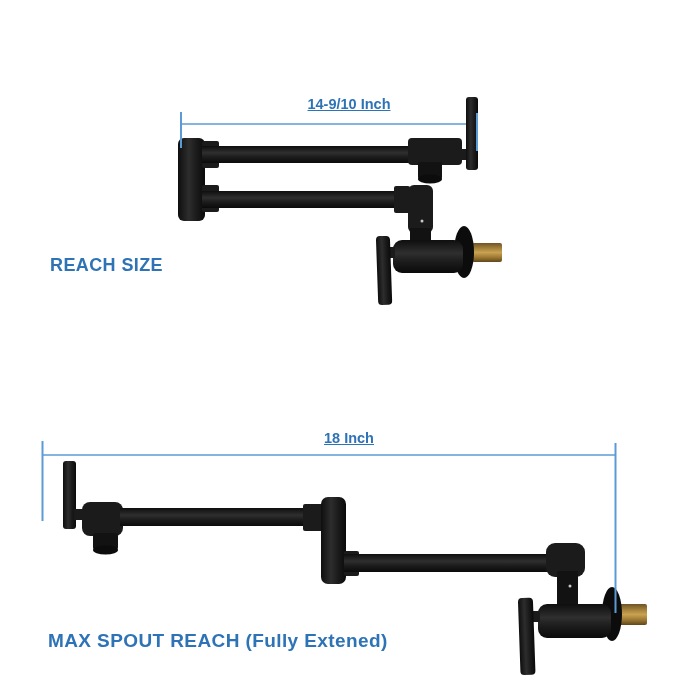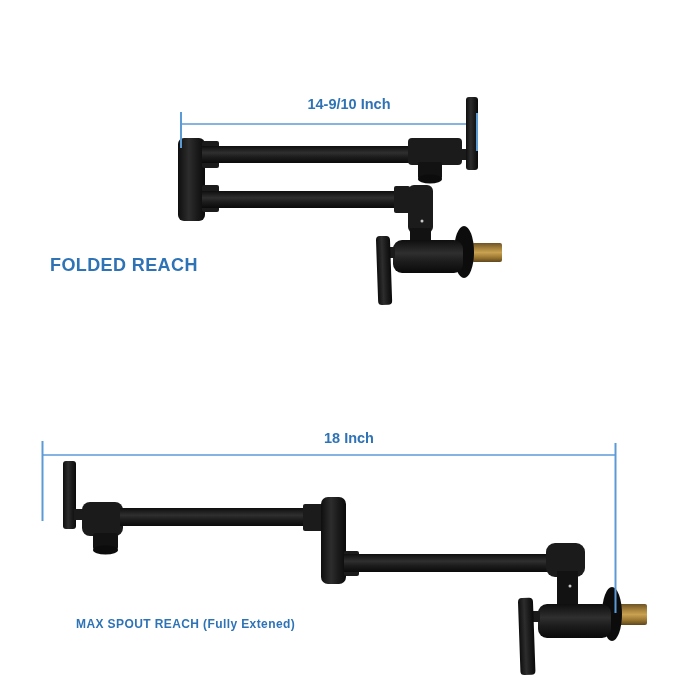--- a/index.html
+++ b/index.html
@@ -4,21 +4,21 @@
 <style>
   html,body{margin:0;padding:0;}
   body{
     width:700px;height:700px;position:relative;background:#ffffff;
     font-family:"Liberation Sans", sans-serif;overflow:hidden;
   }
   .label{
     position:absolute;color:var(--label-blue,#2e73b6);font-weight:bold;
     white-space:nowrap;line-height:1.1;
   }
-  .dim-label{font-size:14.5px;text-align:center;width:200px;}
+  .dim-label{font-size:14.5px;text-align:center;width:200px;text-decoration:underline;}
   .caption{letter-spacing:.4px;}
   #stage{position:absolute;left:0;top:0;}
   .dim{stroke:var(--dimension-line-blue,#5b9bd5);stroke-width:1.6;fill:none;}
   .tick{stroke:var(--dimension-line-blue,#5b9bd5);stroke-width:2;fill:none;}
   .blk{fill:#1b1b1b;}
   .blk-dark{fill:#121212;}
   .cap{fill:#0c0c0c;}
   .dot{fill:#c9c9c9;}
 </style>
 </head>
@@ -110,17 +110,17 @@
     <rect x="525" y="611" width="15" height="11" class="blk"></rect>
     <rect x="518" y="598" width="15" height="77" rx="4" fill="url(#gradPipeV)" transform="rotate(-2 525 602)"></rect>
 
     <line class="tick" x1="42.5" y1="441" x2="42.5" y2="521"></line>
     <line class="tick" x1="615.5" y1="443" x2="615.5" y2="613"></line>
   </g>
 </svg>
 
 <div class="label dim-label" style="left:249px;top:97px;">14-9/10 Inch</div>
 
-<div class="label caption" style="left:50px;top:256px;font-size:18px;">FOLDED REACH</div>
+<div class="label caption" style="left:50px;top:256px;font-size:18px;">REACH SIZE</div>
 
 <div class="label dim-label" style="left:249px;top:431px;">18 Inch</div>
 
-<div class="label caption" style="left:48px;top:618px;font-size:12px;margin-left:28px;">MAX SPOUT REACH (Fully Extened)</div>
+<div class="label caption" style="left:48px;top:631px;font-size:19px;">MAX SPOUT REACH (Fully Extened)</div>
 
 </body></html>

